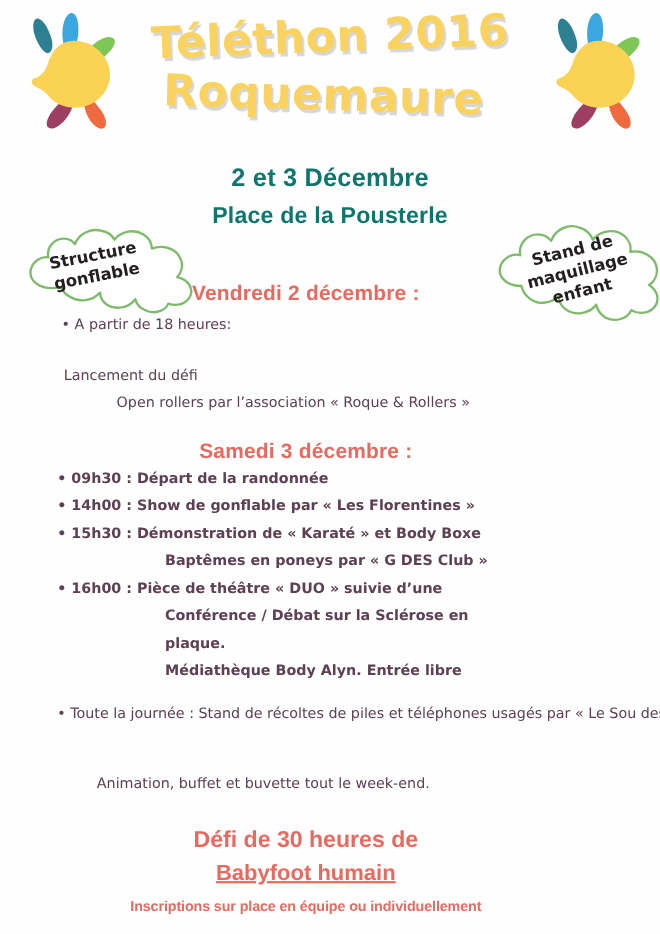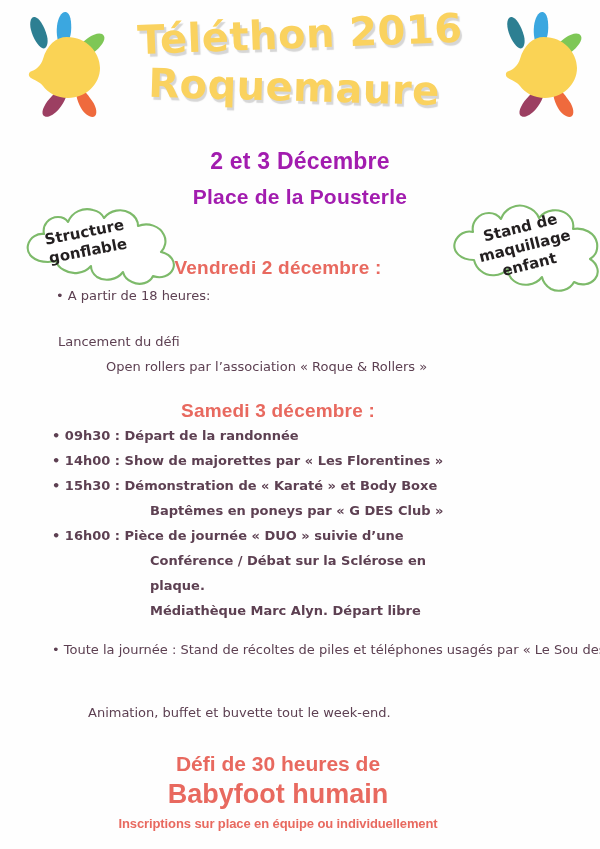--- a/index.html
+++ b/index.html
@@ -53,21 +53,21 @@
     margin-top: 2px;
   }
 
   
   .blue-head {
     position: absolute;
     width: 600px;
     text-align: center;
     font-family: "Liberation Sans", sans-serif;
     font-weight: bold;
-    color: #a21caf;
+    color: #0f766e;
     letter-spacing: 0.2px;
   }
   .blue-1 { top: 148px; font-size: 23px; }
   .blue-2 { top: 185px; font-size: 21px; }
 
   
   .cloud {
     position: absolute;
   }
   .cloud svg { display: block; }
@@ -134,21 +134,21 @@
     position: absolute;
     left: 0;
     top: 748px;
     width: 556px;
     text-align: center;
     font-family: "Liberation Sans", sans-serif;
     font-weight: bold;
     color: #e8695f;
   }
   .bottom-1 { font-size: 21px; line-height: 31px; }
-  .bottom-2 { font-size: 27px; line-height: 31px; }
+  .bottom-2 { font-size: 20px; line-height: 31px; text-decoration: underline; }
   .bottom-3 { font-size: 13px; line-height: 27px; letter-spacing: -0.1px; }
 </style>
 </head>
 <body>
 
 <div class="poster">
 
   <div class="logo logo-left">
     <svg viewBox="0 0 108 118" width="108" height="118" aria-hidden="true">
       <path d="M37 30 C34 19 29 12 25 11 C21 10 19 16 21 24 C23 32 28 40 32 42 C36 44 39 38 37 30 Z" fill="#2d7f92"></path>
@@ -222,27 +222,27 @@
 
   <div class="day-head day-1">Vendredi 2 décembre :</div>
   <div class="body-text fri-1">• A partir de 18 heures:</div>
   <div class="body-text fri-2">Lancement du défi</div>
   <div class="body-text fri-3">Open rollers par l’association « Roque &amp; Rollers »</div>
 
   <div class="day-head day-2">Samedi 3 décembre :</div>
 
   <div class="body-text sat-list">
     <span class="row">• 09h30 : Départ de la randonnée</span>
-    <span class="row">• 14h00 : Show de majorettes par « Les Florentines »</span>
+    <span class="row">• 14h00 : Show de gonflable par « Les Florentines »</span>
     <span class="row">• 15h30 : Démonstration de « Karaté » et Body Boxe</span>
     <span class="row indent">Baptêmes en poneys par « G DES Club »</span>
-    <span class="row">• 16h00 : Pièce de journée « DUO » suivie d’une</span>
+    <span class="row">• 16h00 : Pièce de théâtre « DUO » suivie d’une</span>
     <span class="row indent">Conférence / Débat sur la Sclérose en</span>
     <span class="row indent">plaque.</span>
-    <span class="row indent">Médiathèque Marc Alyn. Départ libre</span>
+    <span class="row indent">Médiathèque Body Alyn. Entrée libre</span>
   </div>
 
   <div class="body-text sat-tail">
     <span class="row">• Toute la journée : Stand de récoltes de piles et</span>
     <span class="row row2">téléphones usagés par « Le Sou des Ecoles »</span>
   </div>
 
   <div class="body-text anim-line">Animation, buffet et buvette tout le week-end.</div>
 
   <div class="bottom-block">

